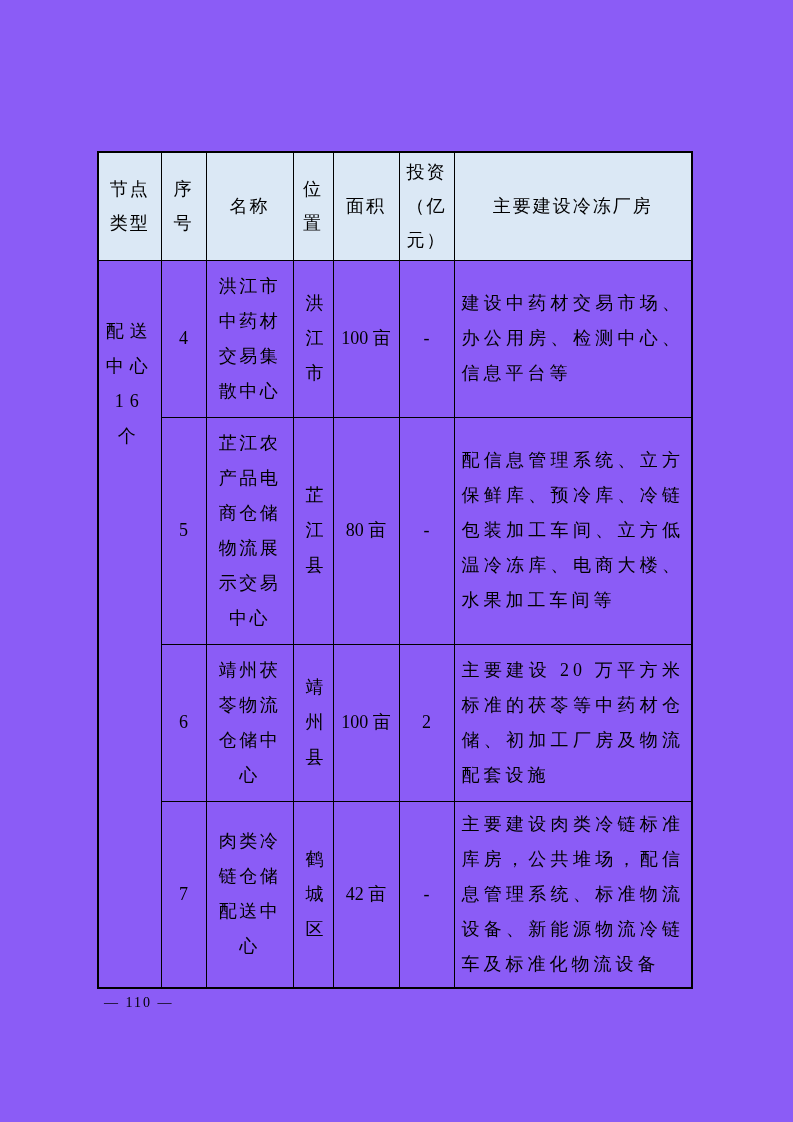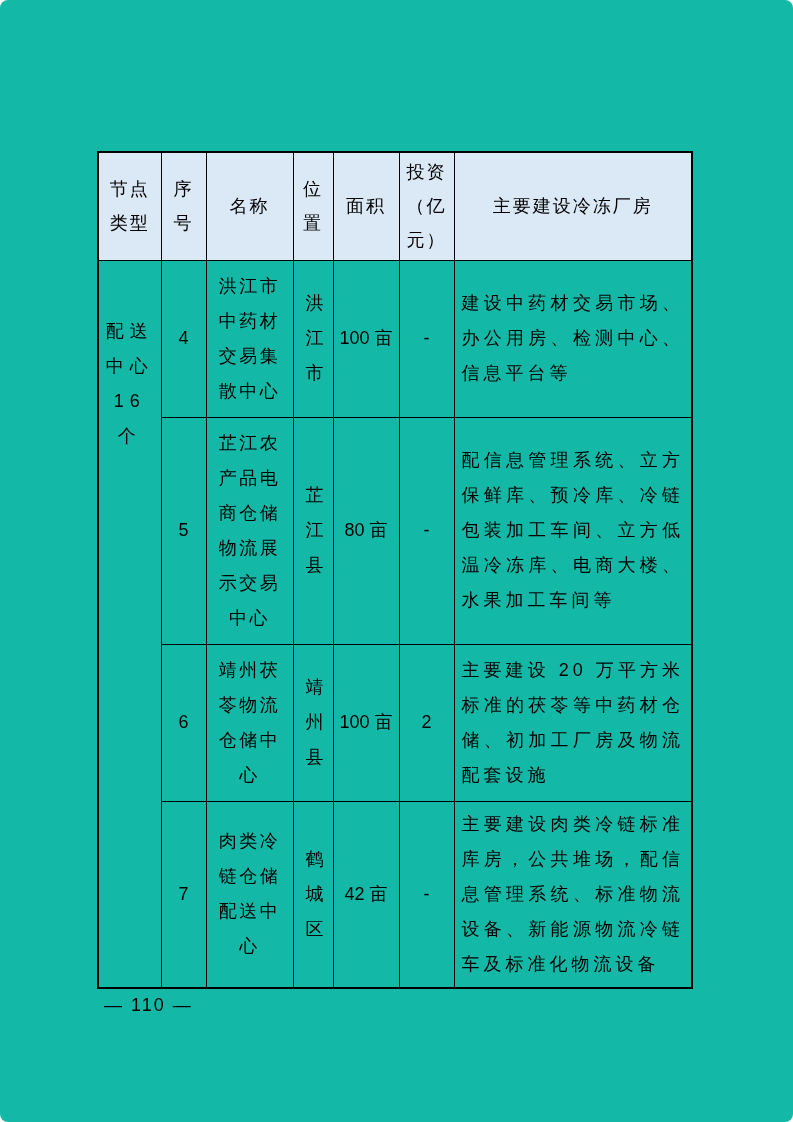--- a/index.html
+++ b/index.html
@@ -6,25 +6,24 @@
     --header_bg:#dbe8f5;
     --border:#000000;
     --text:#000000;
   }
   *{margin:0;padding:0;box-sizing:border-box;}
   html,body{background:#ffffff;}
   .page{
     position:relative;
     width:793px;
     height:1122px;
-    background:#14b8a6;
-    font-family:Liberation Sans, sans-serif;
+    background:#8b5cf6;
+    font-family:Liberation Serif, serif;
     color:var(--text);
     overflow:hidden;
-    border-radius:8px;
   }
   table.doc-table{
     position:absolute;
     left:97px;
     top:151px;
     width:594px;
     border-collapse:collapse;
     table-layout:fixed;
     border:2px solid var(--border);
     font-size:18px;
@@ -71,21 +70,21 @@
     text-align:justify;
     text-align-last:left;
     letter-spacing:4px;
     padding:2px 7px;
     line-break:strict;
   }
   .footer{
     position:absolute;
     left:104px;
     top:995px;
-    font-size:18px;
+    font-size:14px;
     letter-spacing:2px;
     color:var(--text);
   }
 </style>
 </head>
 <body>
 
 <div class="page">
 
   <table class="doc-table">

